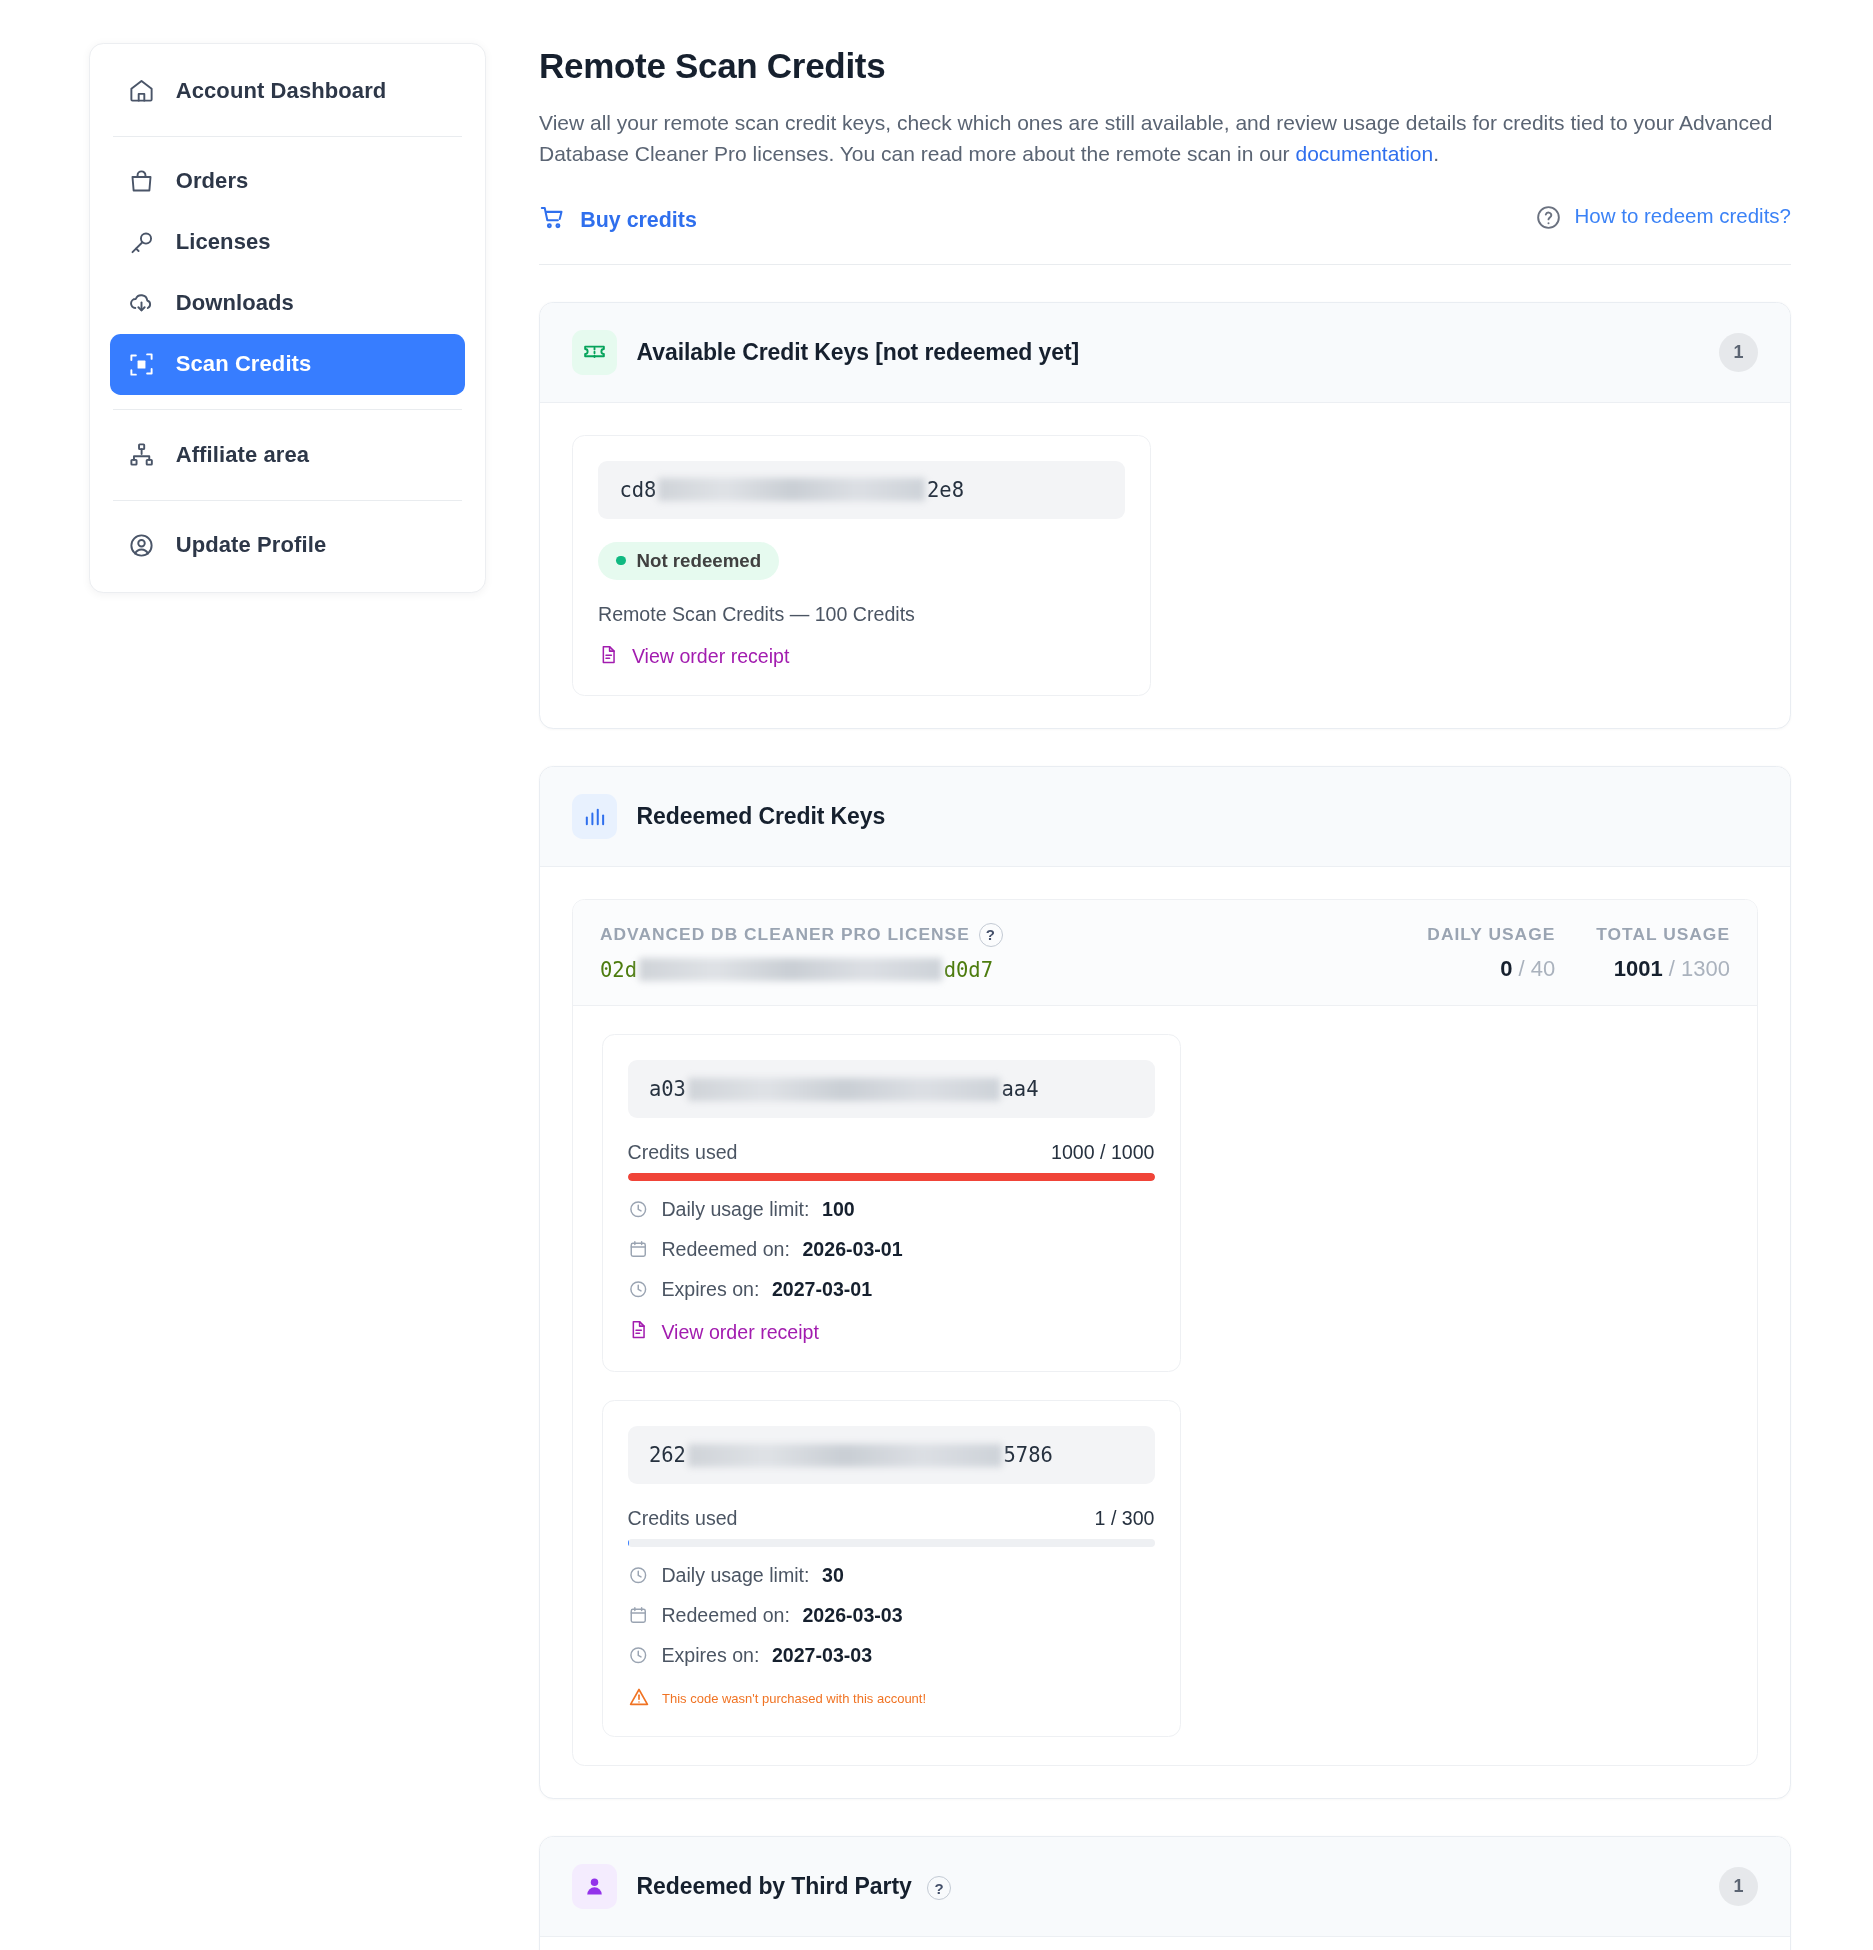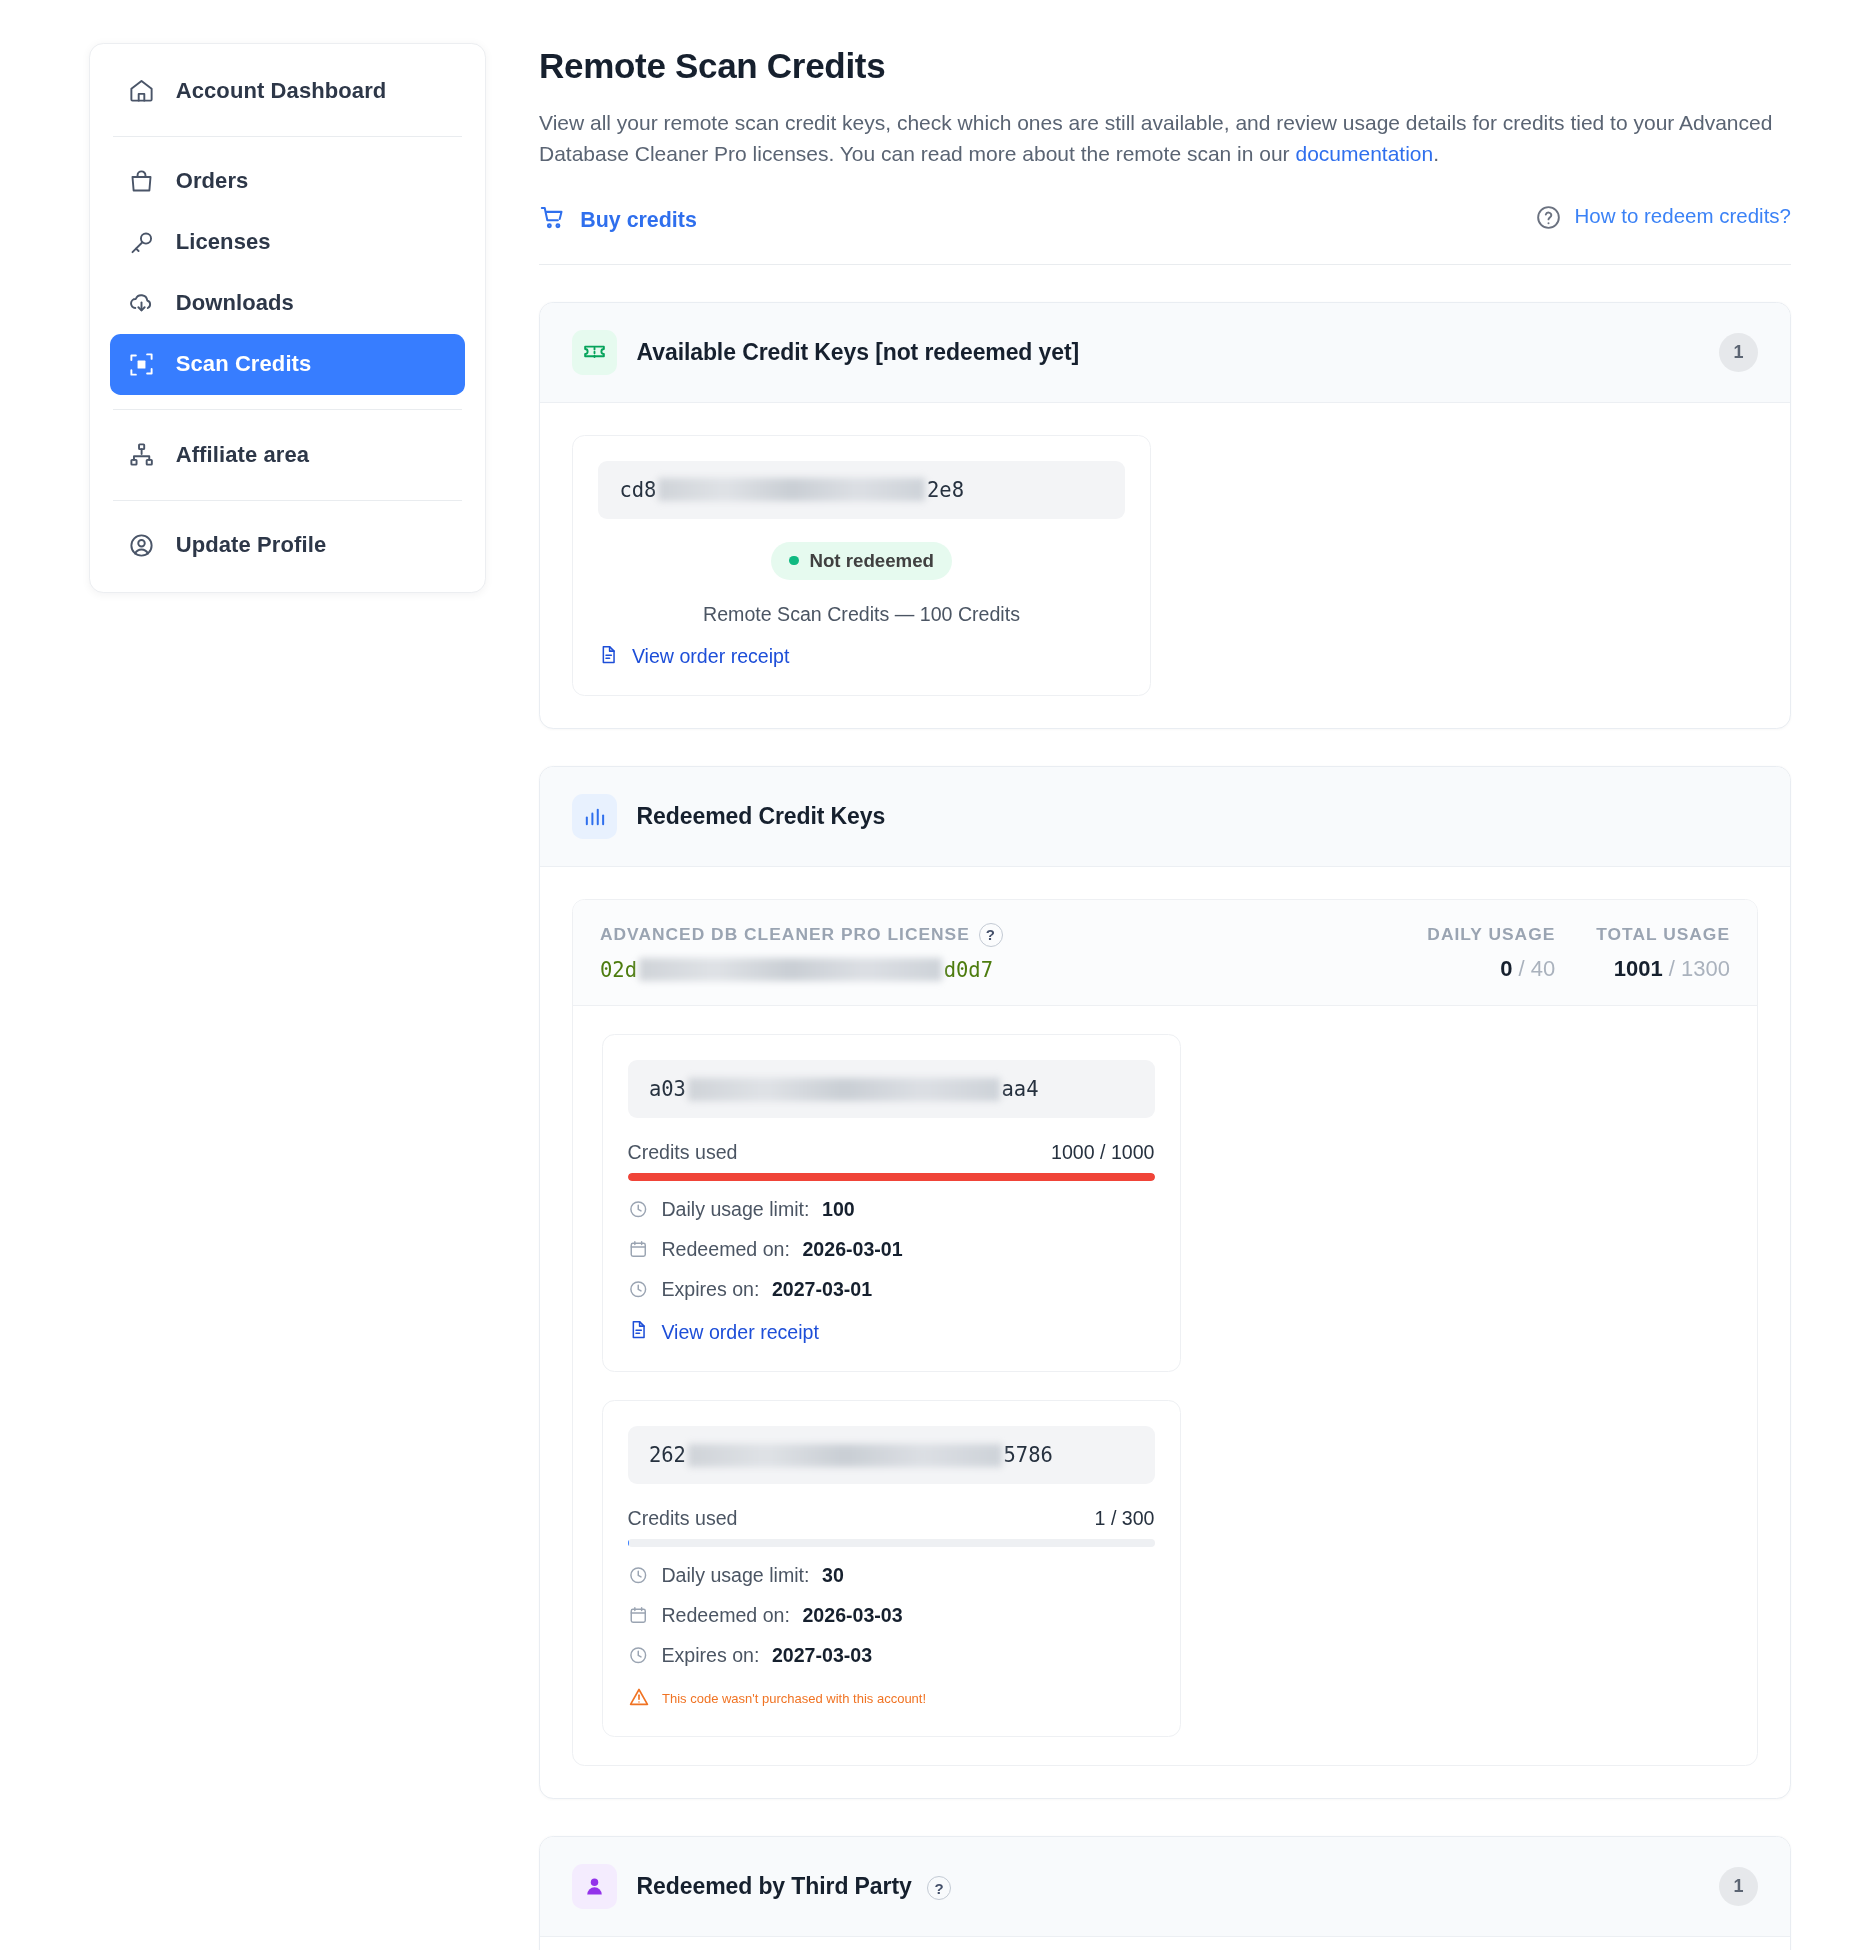--- a/index.html
+++ b/index.html
@@ -169,21 +169,20 @@
   }
 
   
   .cards-row { display: flex; gap: 28.5px; flex-wrap: wrap; }
   .key-card {
     width: 579px;
     border: 0.9px solid #eef0f3;
     border-radius: 12.5px;
     background: #ffffff;
     padding: 25px;
-    text-align: center;
   }
   .key-box {
     background: #f3f4f6;
     border-radius: 9px;
     padding: 17px 21.4px;
     font-family: "DejaVu Sans Mono", monospace;
     font-size: 20.5px;
     color: #26313f;
     white-space: nowrap;
     overflow: hidden;
@@ -212,21 +211,21 @@
   }
   .dot { width: 9.8px; height: 9.8px; border-radius: 50%; background: #10b981; }
   .card-sub {
     margin-top: 23px;
     font-size: 19.6px;
     color: #4b5563;
   }
   .receipt-link {
     display: flex; align-items: center; gap: 12.5px;
     margin-top: 18px;
-    color: #1d4ed8;
+    color: #a21caf;
     font-size: 19.6px;
     cursor: pointer;
   }
 
   
   .license-group {
     border: 0.9px solid #eef0f3;
     border-radius: 12.5px;
     overflow: hidden;
   }

